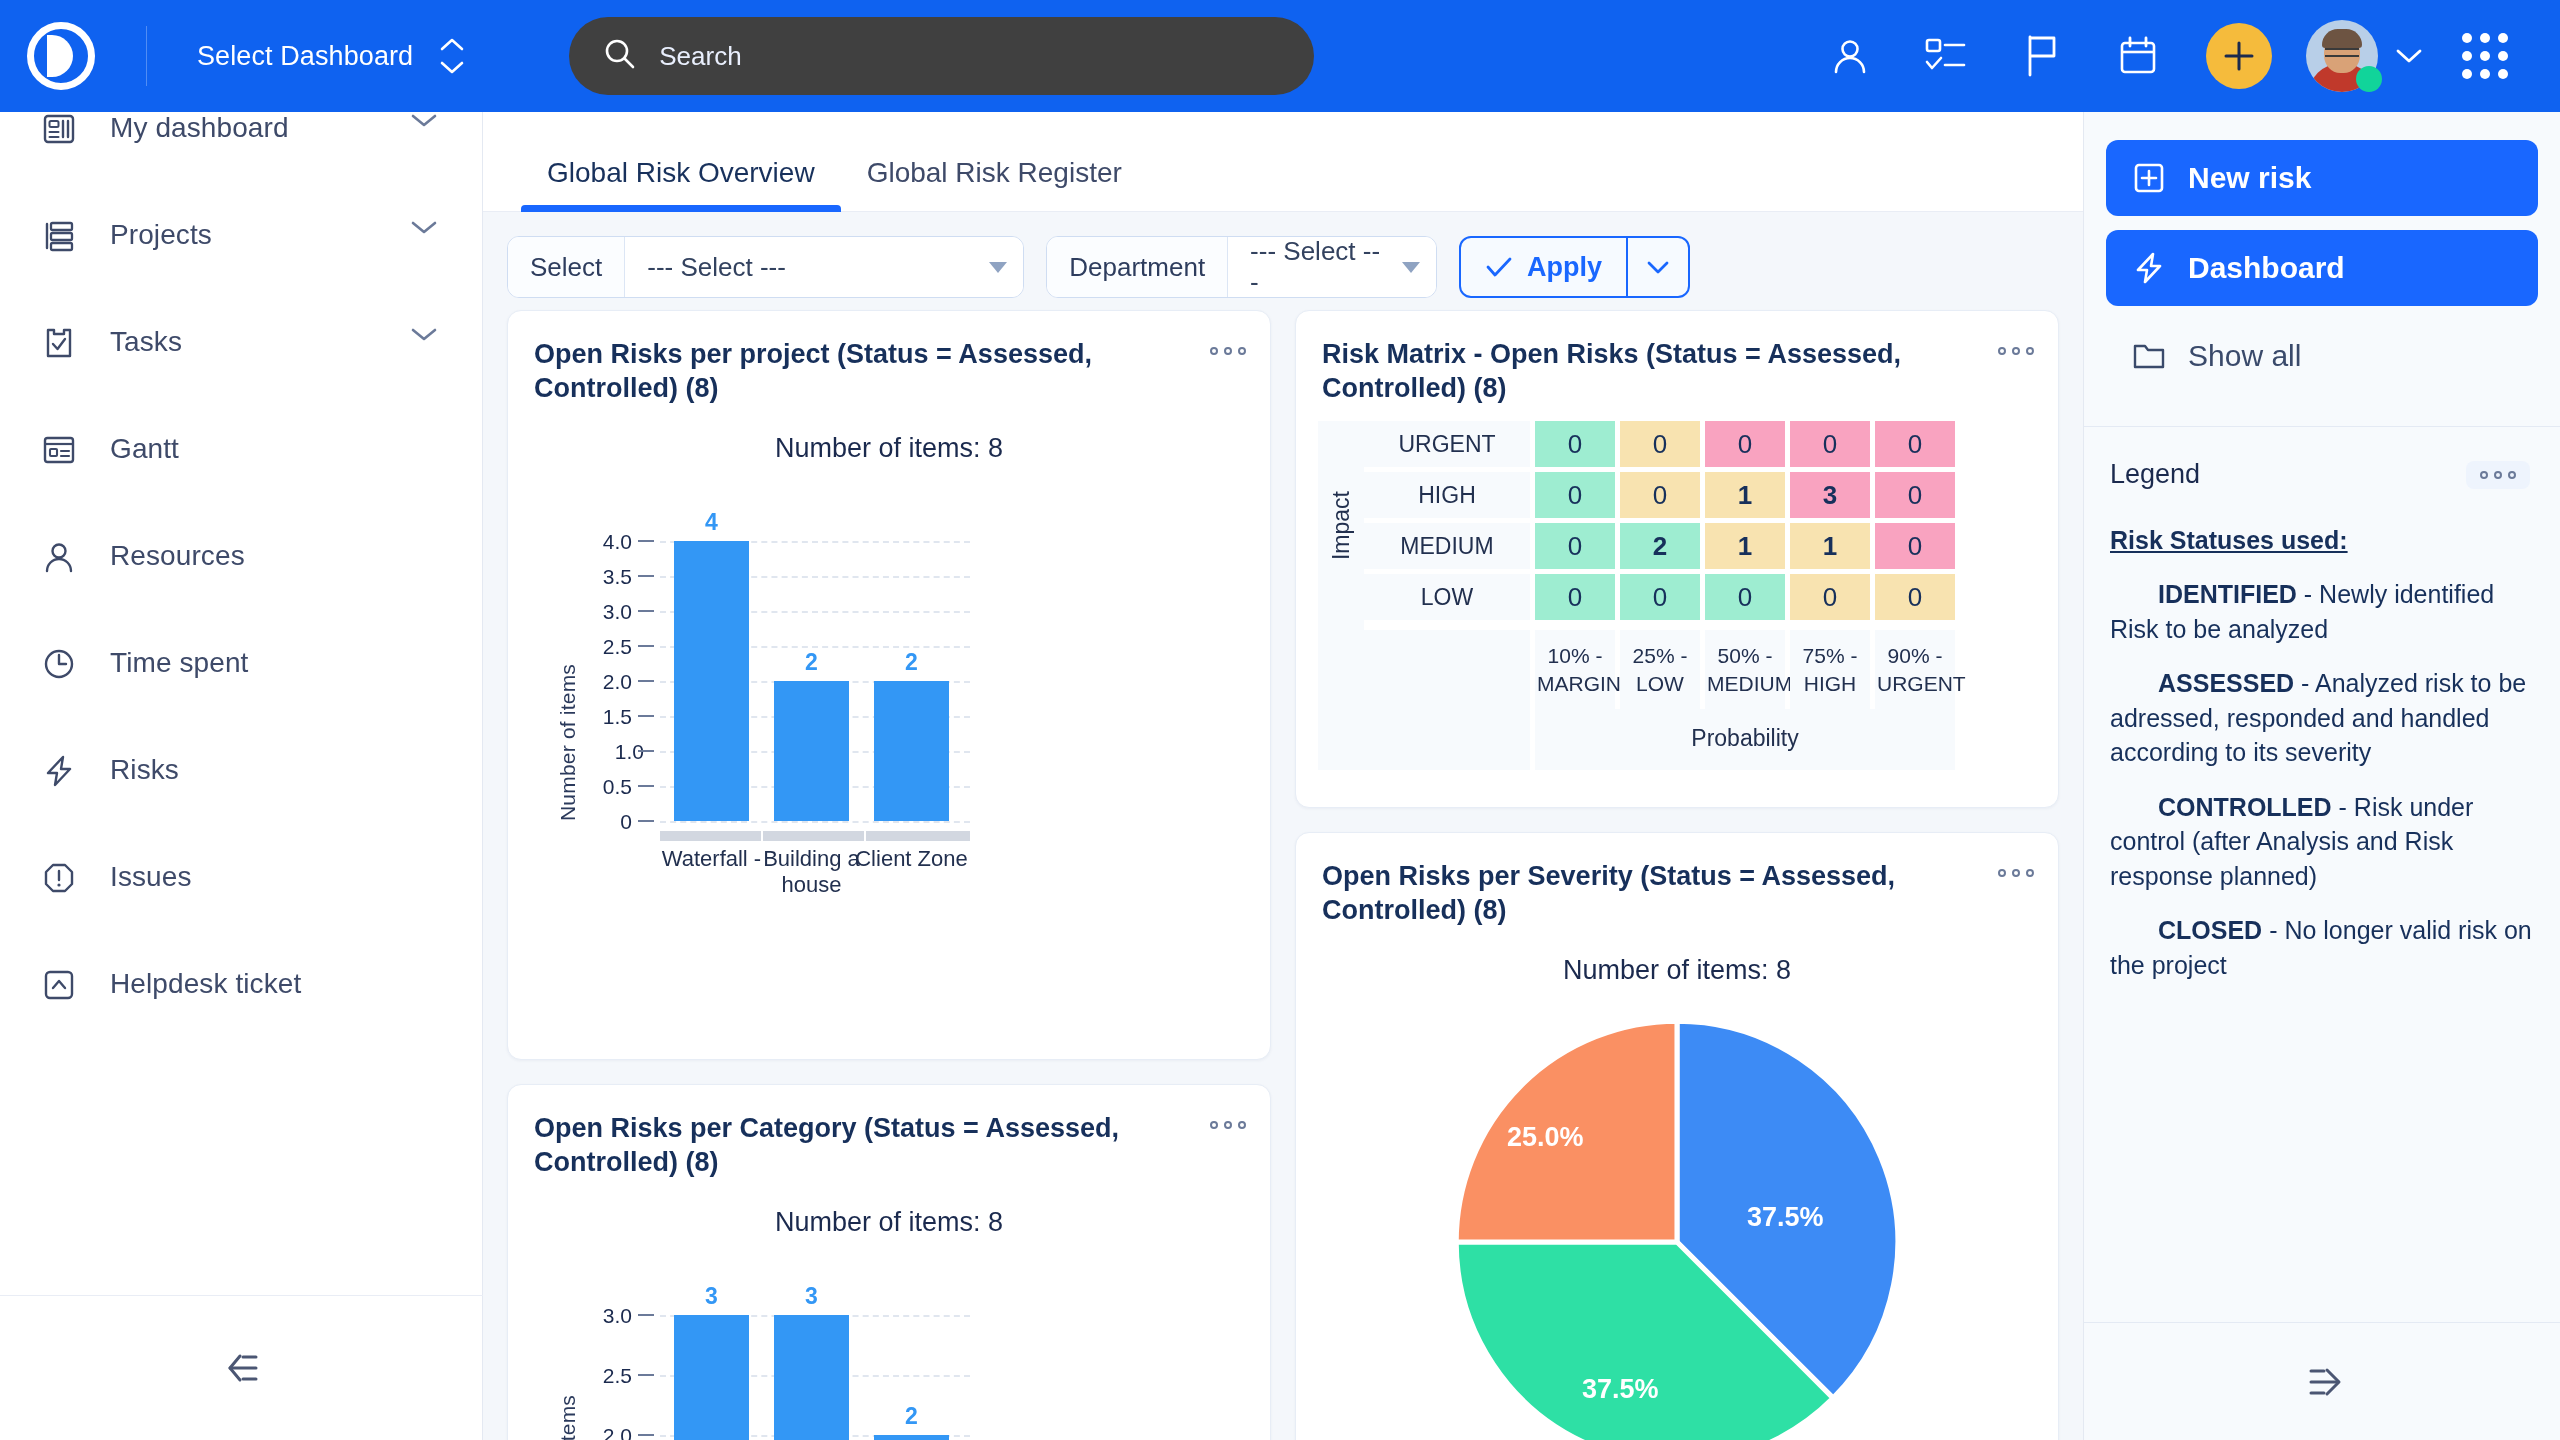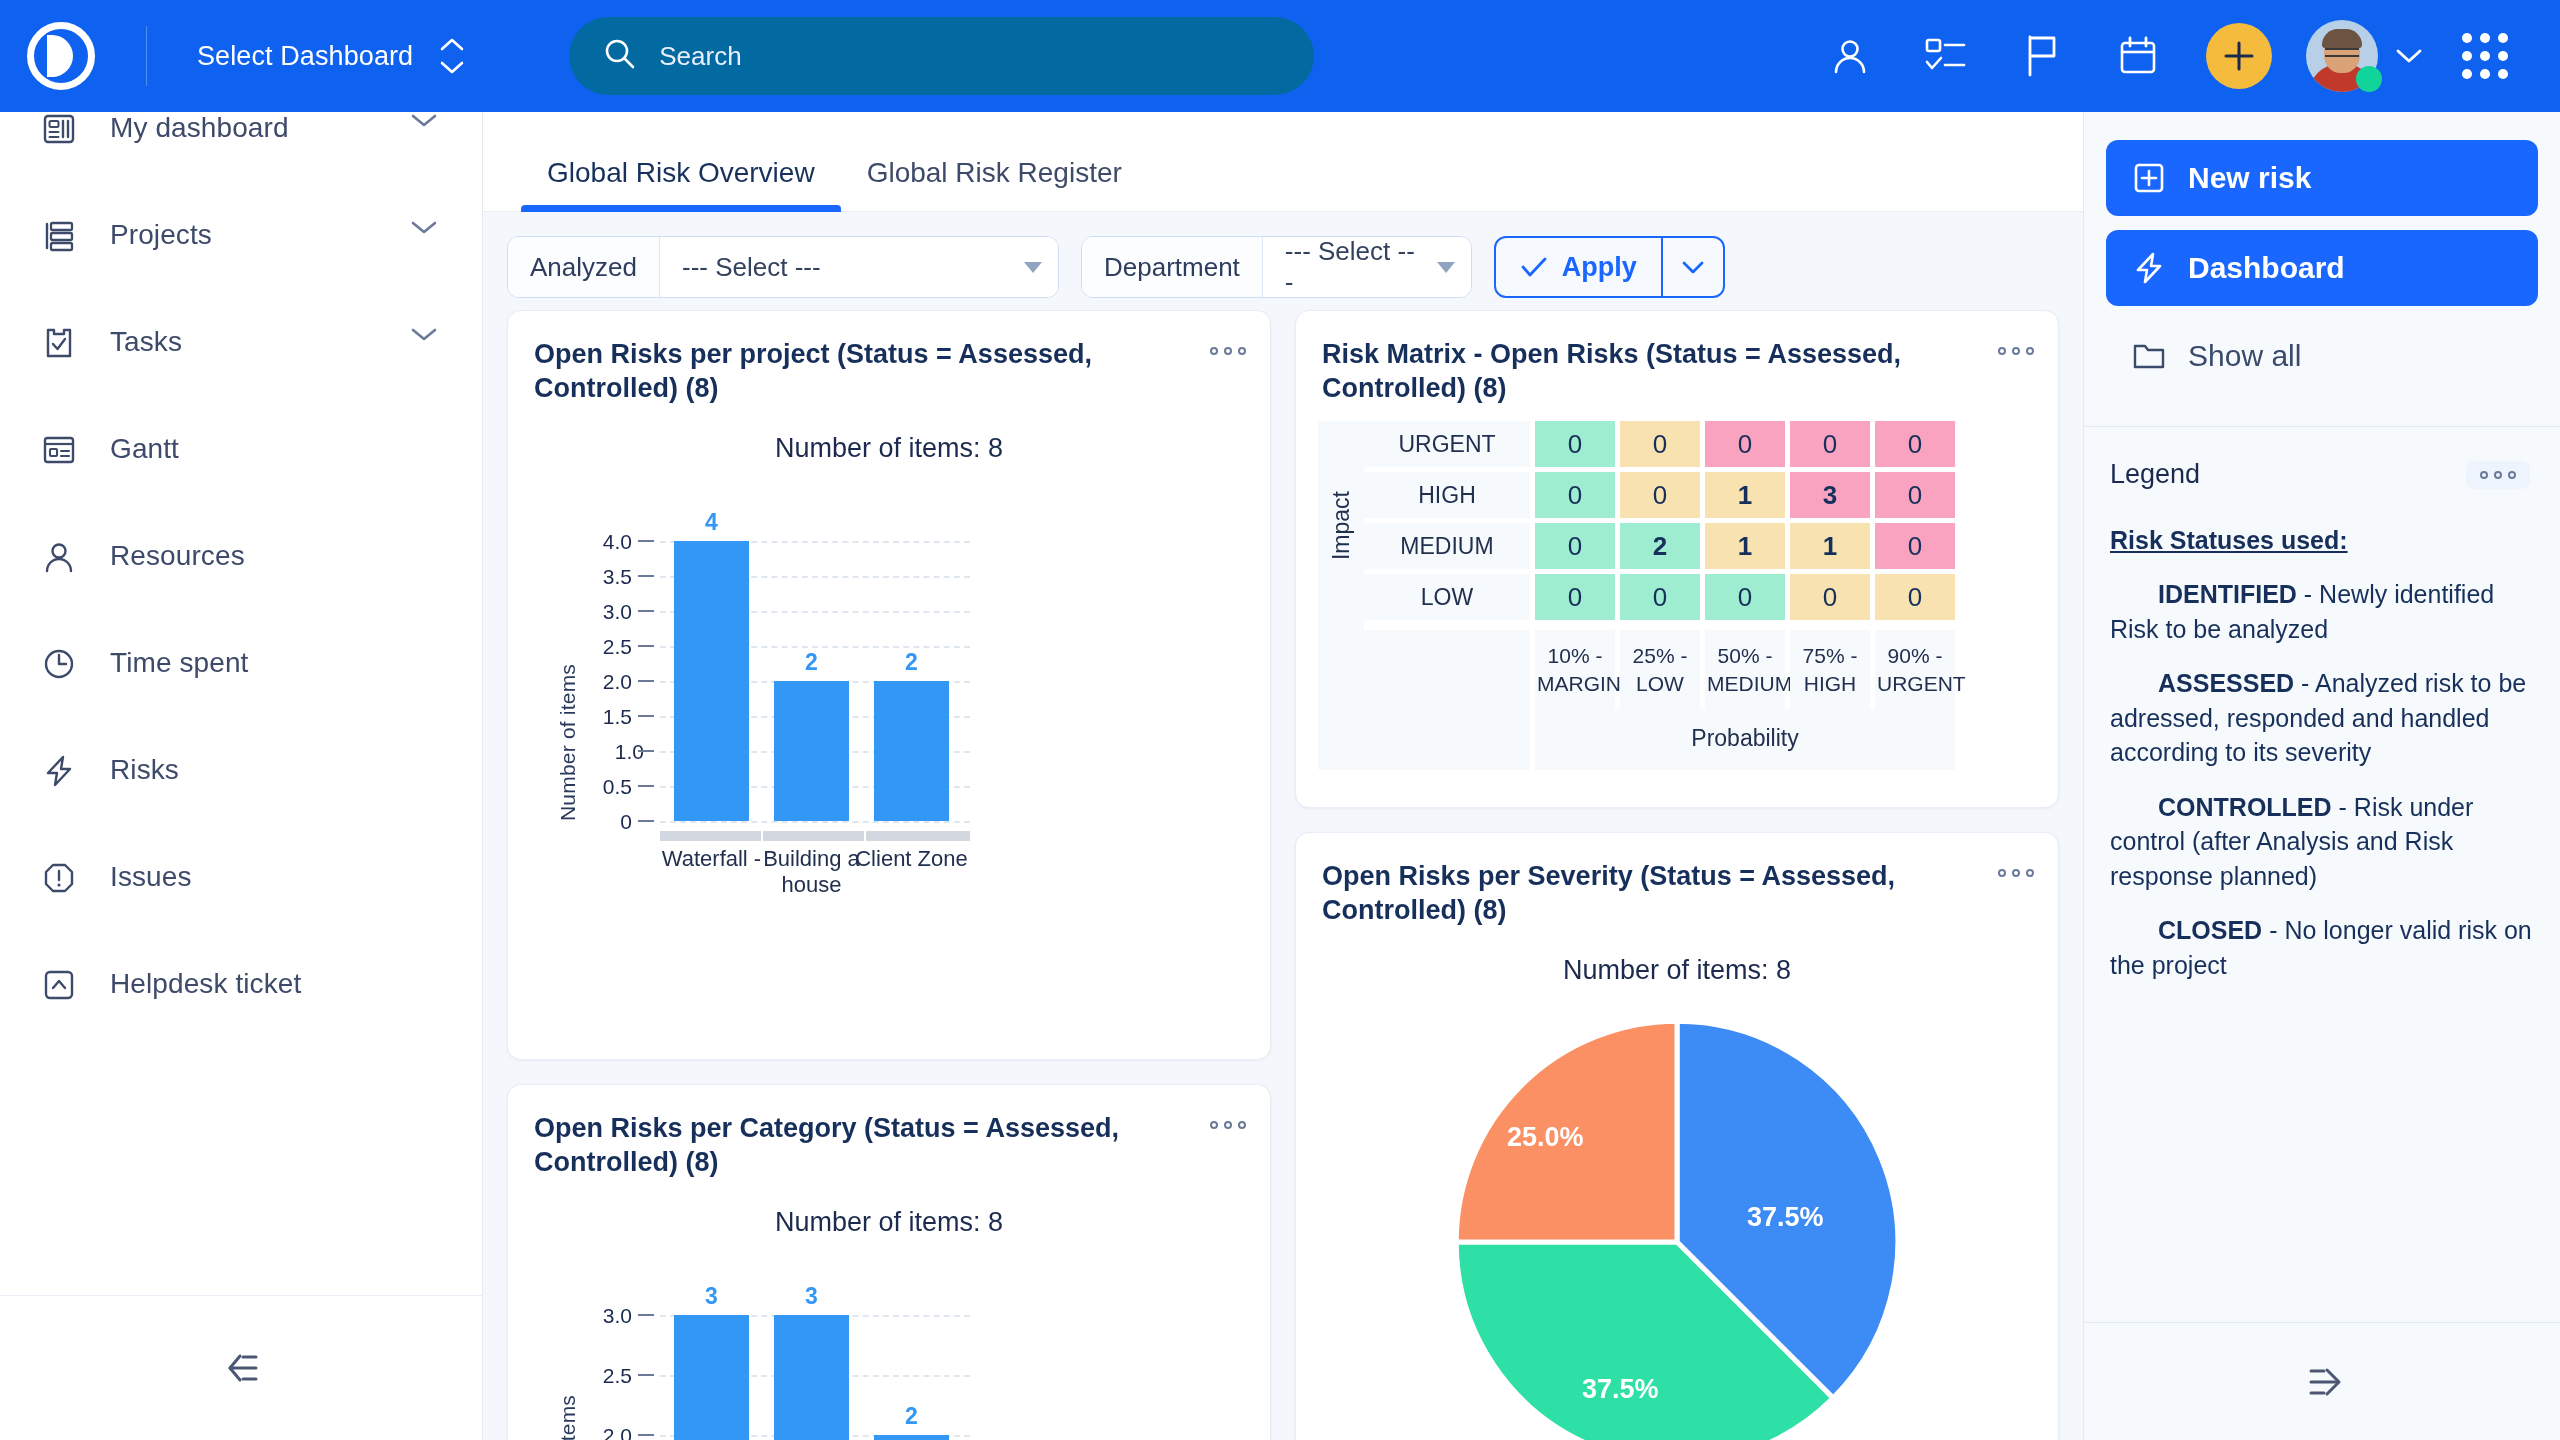--- a/index.html
+++ b/index.html
@@ -31,21 +31,21 @@
   .dash-select {
     display: flex; align-items: center; gap: 26px;
     padding: 0 30px 0 26px; height: 112px; cursor: pointer;
   }
   .dash-select-label { color: #fff; font-size: 27px; letter-spacing: .1px; }
   .updown { display: flex; flex-direction: column; gap: 6px; align-items: center; }
   .updown svg { display: block; }
 
   .search-box {
     margin-left: 50px; width: 745px; height: 78px; border-radius: 39px;
-    background: #0369a1; display: flex; align-items: center; gap: 22px;
+    background: #404040; display: flex; align-items: center; gap: 22px;
     padding: 0 34px; cursor: text;
   }
   .search-placeholder { color: #e9effd; font-size: 26px; }
 
   .hdr-right { margin-left: auto; display: flex; align-items: center; gap: 0; padding-right: 30px; }
   .hdr-icon {
     width: 96px; height: 112px; display: flex; align-items: center; justify-content: center;
     cursor: pointer;
   }
   .plus-btn {
@@ -462,21 +462,21 @@
 
 <div class="main">
 
   <div class="tabbar">
     <div class="tab active">Global Risk Overview</div>
     <div class="tab">Global Risk Register</div>
   </div>
 
   <div class="filterbar">
     <div class="filter-group">
-      <div class="filter-label">Analyzed</div>
+      <div class="filter-label">Select</div>
       <div class="filter-select wide">
         <span>--- Select ---</span>
         <span class="caret"></span>
       </div>
     </div>
 
     <div class="filter-group">
       <div class="filter-label">Department</div>
       <div class="filter-select narrow">
         <span>--- Select ---</span>

